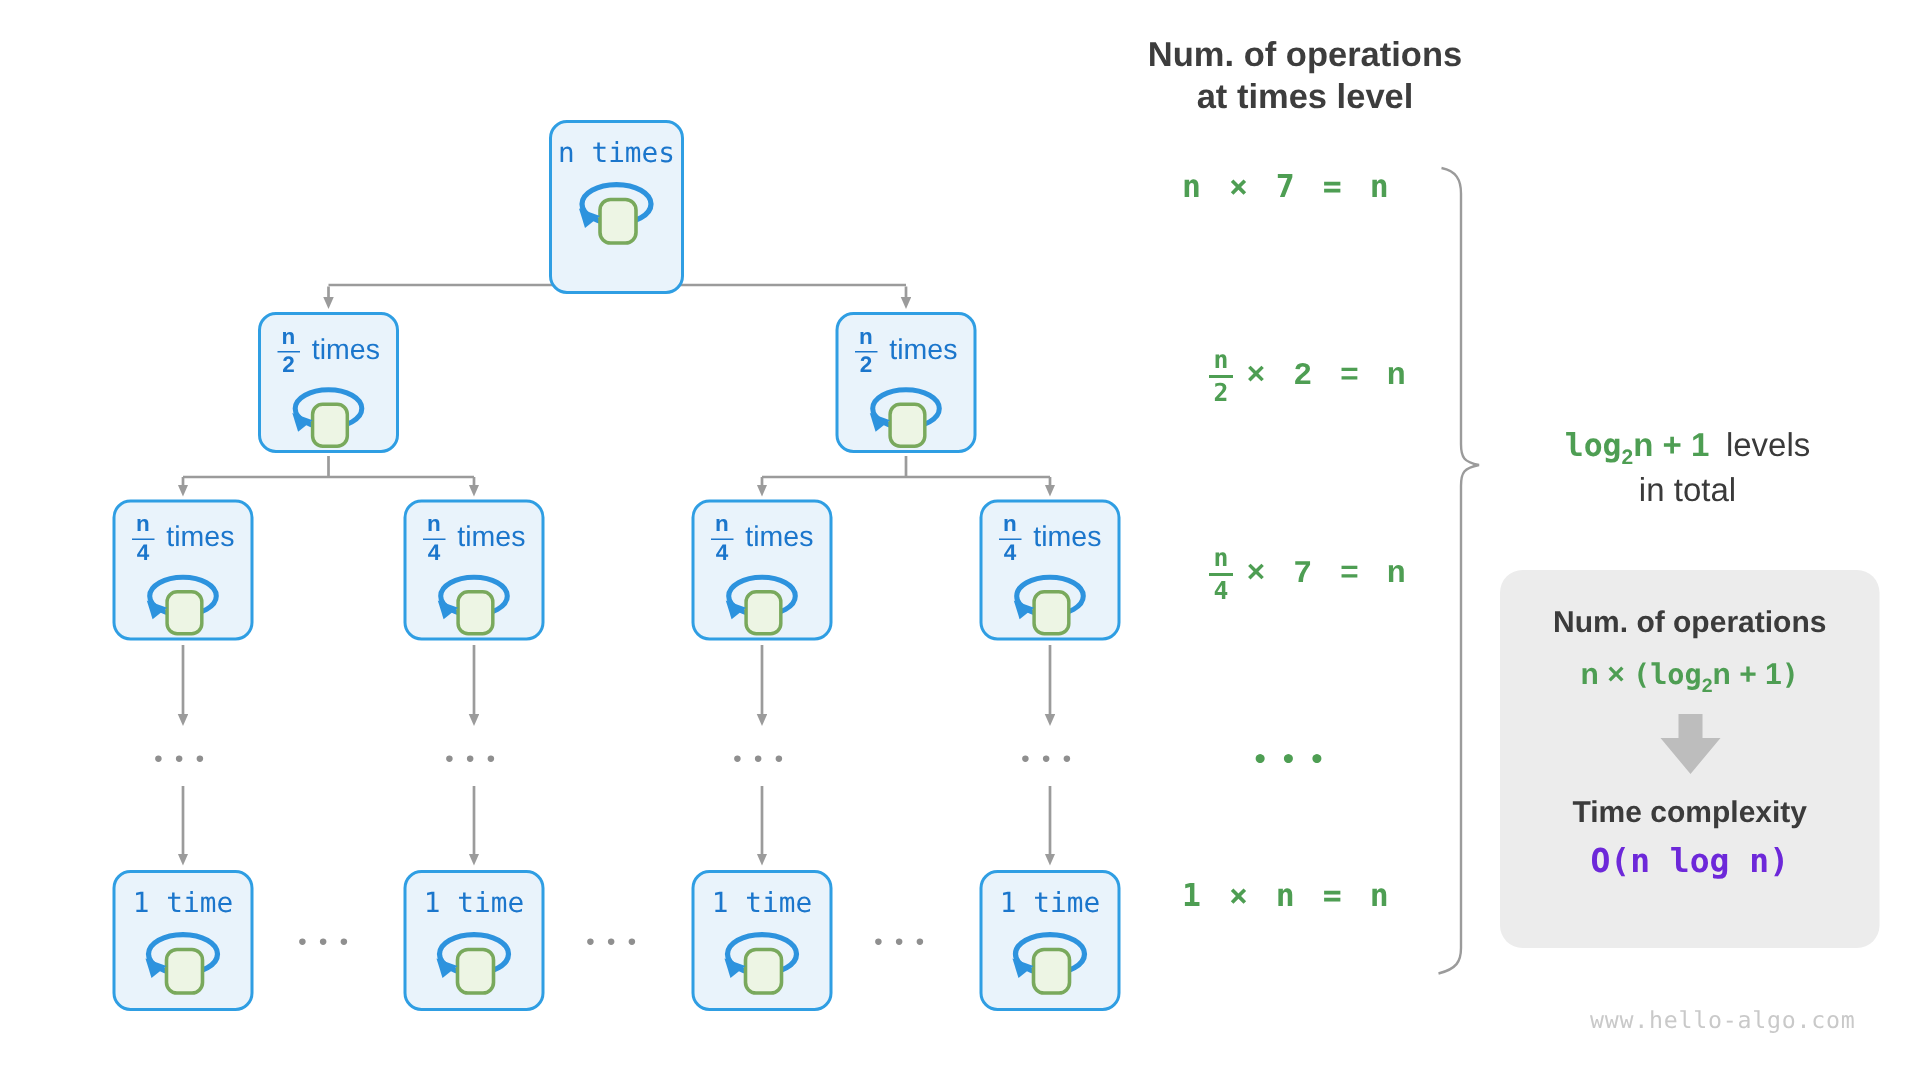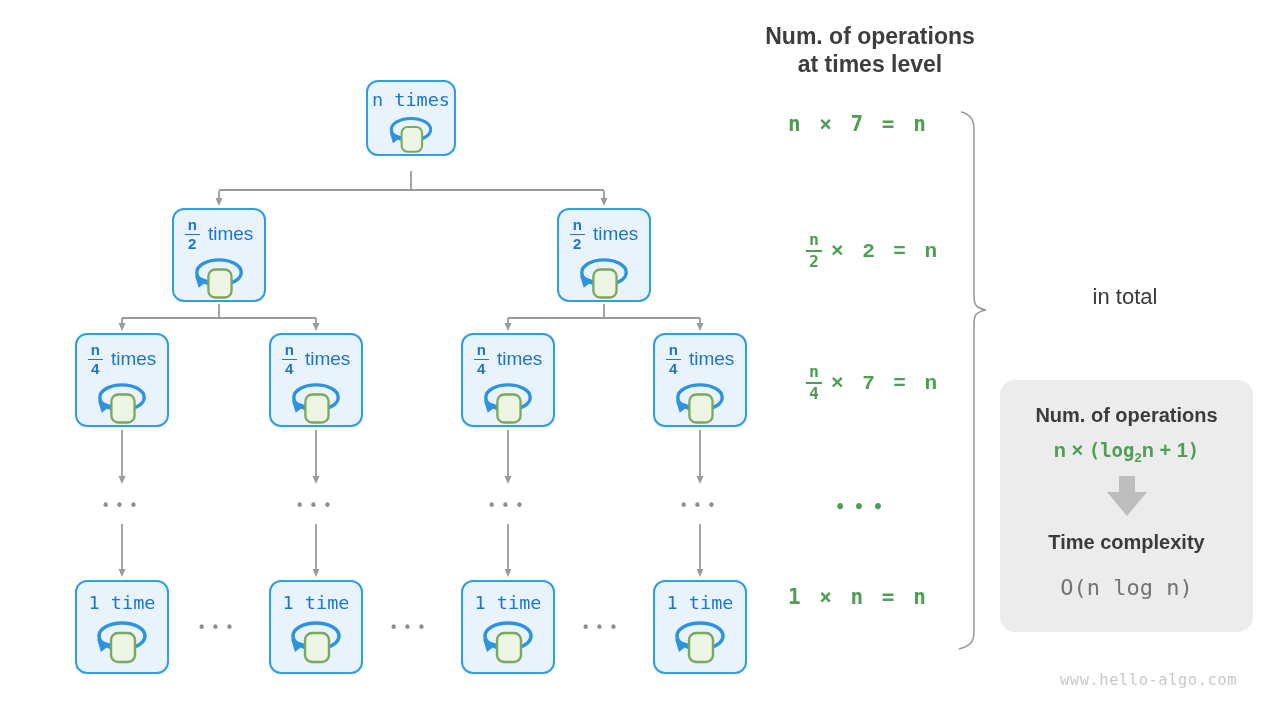--- a/index.html
+++ b/index.html
@@ -8,21 +8,21 @@
     font-family:"Liberation Sans","DejaVu Sans",sans-serif;
   }
   svg.wires{position:absolute;left:0;top:0;z-index:0;}
 
   
   .node{
     position:absolute;width:94px;height:94px;box-sizing:border-box;z-index:2;
     background:#e9f3fb;border:2.5px solid #2f9ee3;border-radius:12px;
     display:flex;flex-direction:column;align-items:center;padding-top:5px;
   }
-  .node.root{width:90px;height:76px;}
+  .node.root{width:90px;height:116px;}
   .nlabel{
     color:#1b76cc;display:flex;align-items:center;justify-content:center;gap:8px;
     height:30px;font-size:18.5px;font-weight:500;
   }
   .nlabel.mono{font-family:"DejaVu Sans Mono",monospace;letter-spacing:0;}
   .nlabel.tall{height:40px;font-size:19px;}
   .frac{display:inline-flex;flex-direction:column;align-items:center;line-height:1.08;
         font-size:15px;font-weight:700;}
   .frac .fnum{border-bottom:1.5px solid currentColor;padding:0 3px 1px;}
   .frac .fden{padding-top:1px;}
@@ -70,21 +70,21 @@
     position:absolute;left:1000px;top:380px;width:253px;height:252px;box-sizing:border-box;
     background:#ececec;border-radius:15px;z-index:2;
     display:flex;flex-direction:column;align-items:center;text-align:center;
   }
   .sumbox .title{margin-top:24px;font-weight:700;font-size:20px;color:#3b3b3b;}
   .sumbox .formula{margin-top:12px;color:#4e9e53;font-weight:700;font-size:20px;}
   .sumbox .formula .m{font-family:"DejaVu Sans Mono",monospace;font-size:19px;}
   .sumbox .formula sub{font-size:13px;line-height:0;}
   .sumbox svg.bigarrow{margin-top:14px;display:block;}
   .sumbox .title2{margin-top:13px;font-weight:700;font-size:20px;color:#3b3b3b;}
-  .sumbox .result{margin-top:21px;color:#737373;font-weight:400;font-size:22px;
+  .sumbox .result{margin-top:8px;color:#6d28d9;font-weight:700;font-size:22px;
                   font-family:"DejaVu Sans Mono",monospace;}
 
   .watermark{
     position:absolute;left:1060px;top:671px;color:#c9c9c9;font-size:15.5px;
     font-family:"DejaVu Sans Mono",monospace;letter-spacing:0.5px;
   }
 </style>
 </head>
 <body>
 
@@ -277,20 +277,23 @@
       <span class="fden">4</span>
     </span>
     <span class="rest">× 7 = n</span>
   </div>
 
   <div class="gdots" style="left:818px;top:499px">•••</div>
 
   <div class="eq" style="left:788px;top:584px">1 × n = n</div>
 
   <div class="lvlnote">
+    <div>
+      <span class="g gm">log</span><sub class="g">2</sub><span class="g">n + 1</span><span class="dk1">levels</span>
+    </div>
     <div>in total</div>
   </div>
 
   <div class="sumbox">
     <div class="title">Num. of operations</div>
     <div class="formula">
       <span>n × </span><span class="m">(log</span><sub>2</sub><span>n + 1</span><span class="m">)</span>
     </div>
     <svg class="bigarrow" width="44" height="42" viewBox="0 0 44 42">
       <path d="M14,0 L30,0 L30,16 L42,16 L22,40 L2,16 L14,16 Z" fill="#bdbdbd"></path>

